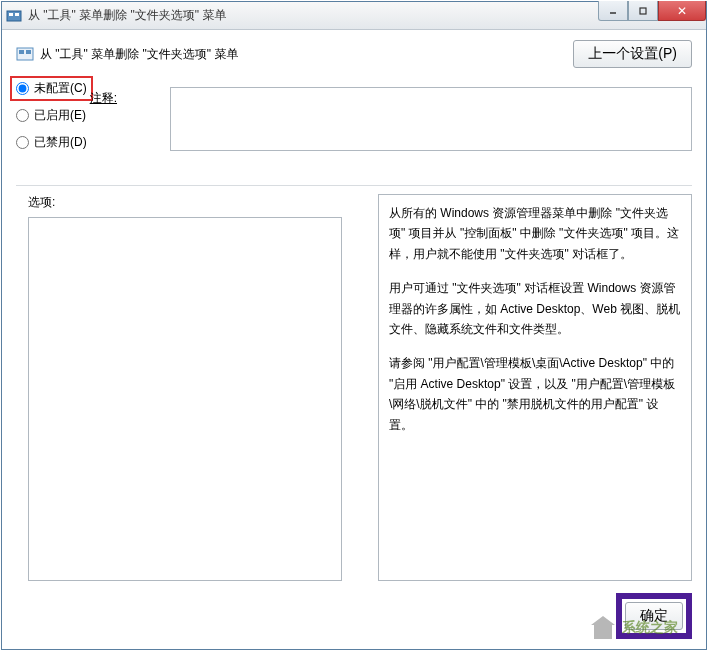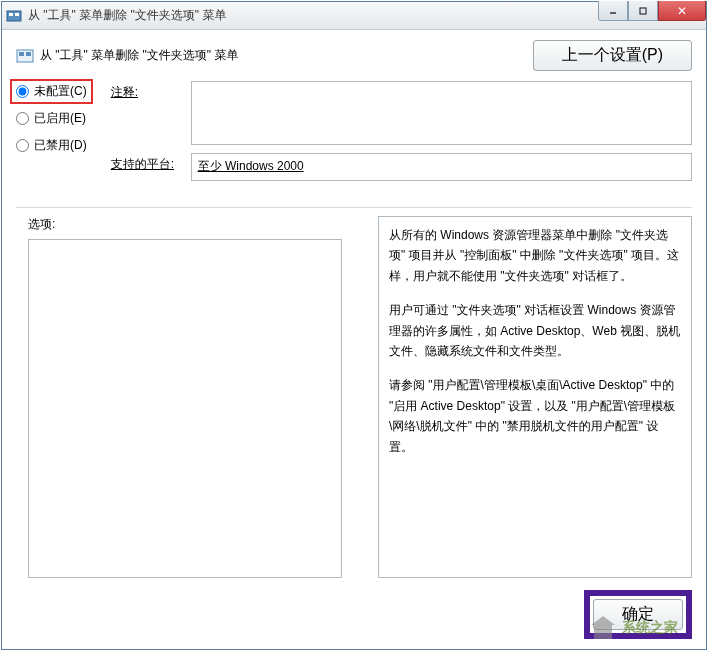--- a/index.html
+++ b/index.html
@@ -91,33 +91,33 @@
     }
     .header-icon {
       width: 18px;
       height: 18px;
     }
     .header-buttons {
       display: flex;
       gap: 8px;
     }
     .std-btn {
-      padding: 4px 28px;
+      padding: 4px 14px;
       border: 1px solid #a0a8b0;
       background: linear-gradient(to bottom, #fdfdfd, #e8ecef);
       border-radius: 3px;
-      font-size: 16px;
+      font-size: 14px;
       cursor: pointer;
       font-family: inherit;
     }
     .config-row {
       display: flex;
-      align-items: flex-start;
-      margin-bottom: 12px;
-      gap: 24px;
+      align-items: flex-end;
+      margin-bottom: 20px;
+      gap: 3px;
     }
     .radio-group {
       display: flex;
       flex-direction: column;
       gap: 10px;
       padding-top: 2px;
     }
     .radio-item {
       display: flex;
       align-items: center;
@@ -280,24 +280,20 @@
           <input type="radio" name="state" style="">
           <span>已禁用(D)</span>
         </label>
       </div>
 
       <div class="comment-col">
         <div class="comment-row">
           <span class="comment-label">注释:</span>
           <textarea class="comment-box" style=""></textarea>
         </div>
-        <div class="comment-row">
-          <span class="comment-label">支持的平台:</span>
-          <div class="platform-box">至少 Windows 2000</div>
-        </div>
       </div>
     </div>
 
     <div class="divider"></div>
 
     <div class="lower">
       <div class="lower-col">
         <span class="lower-label">选项:</span>
         <div class="panel"></div>
       </div>

